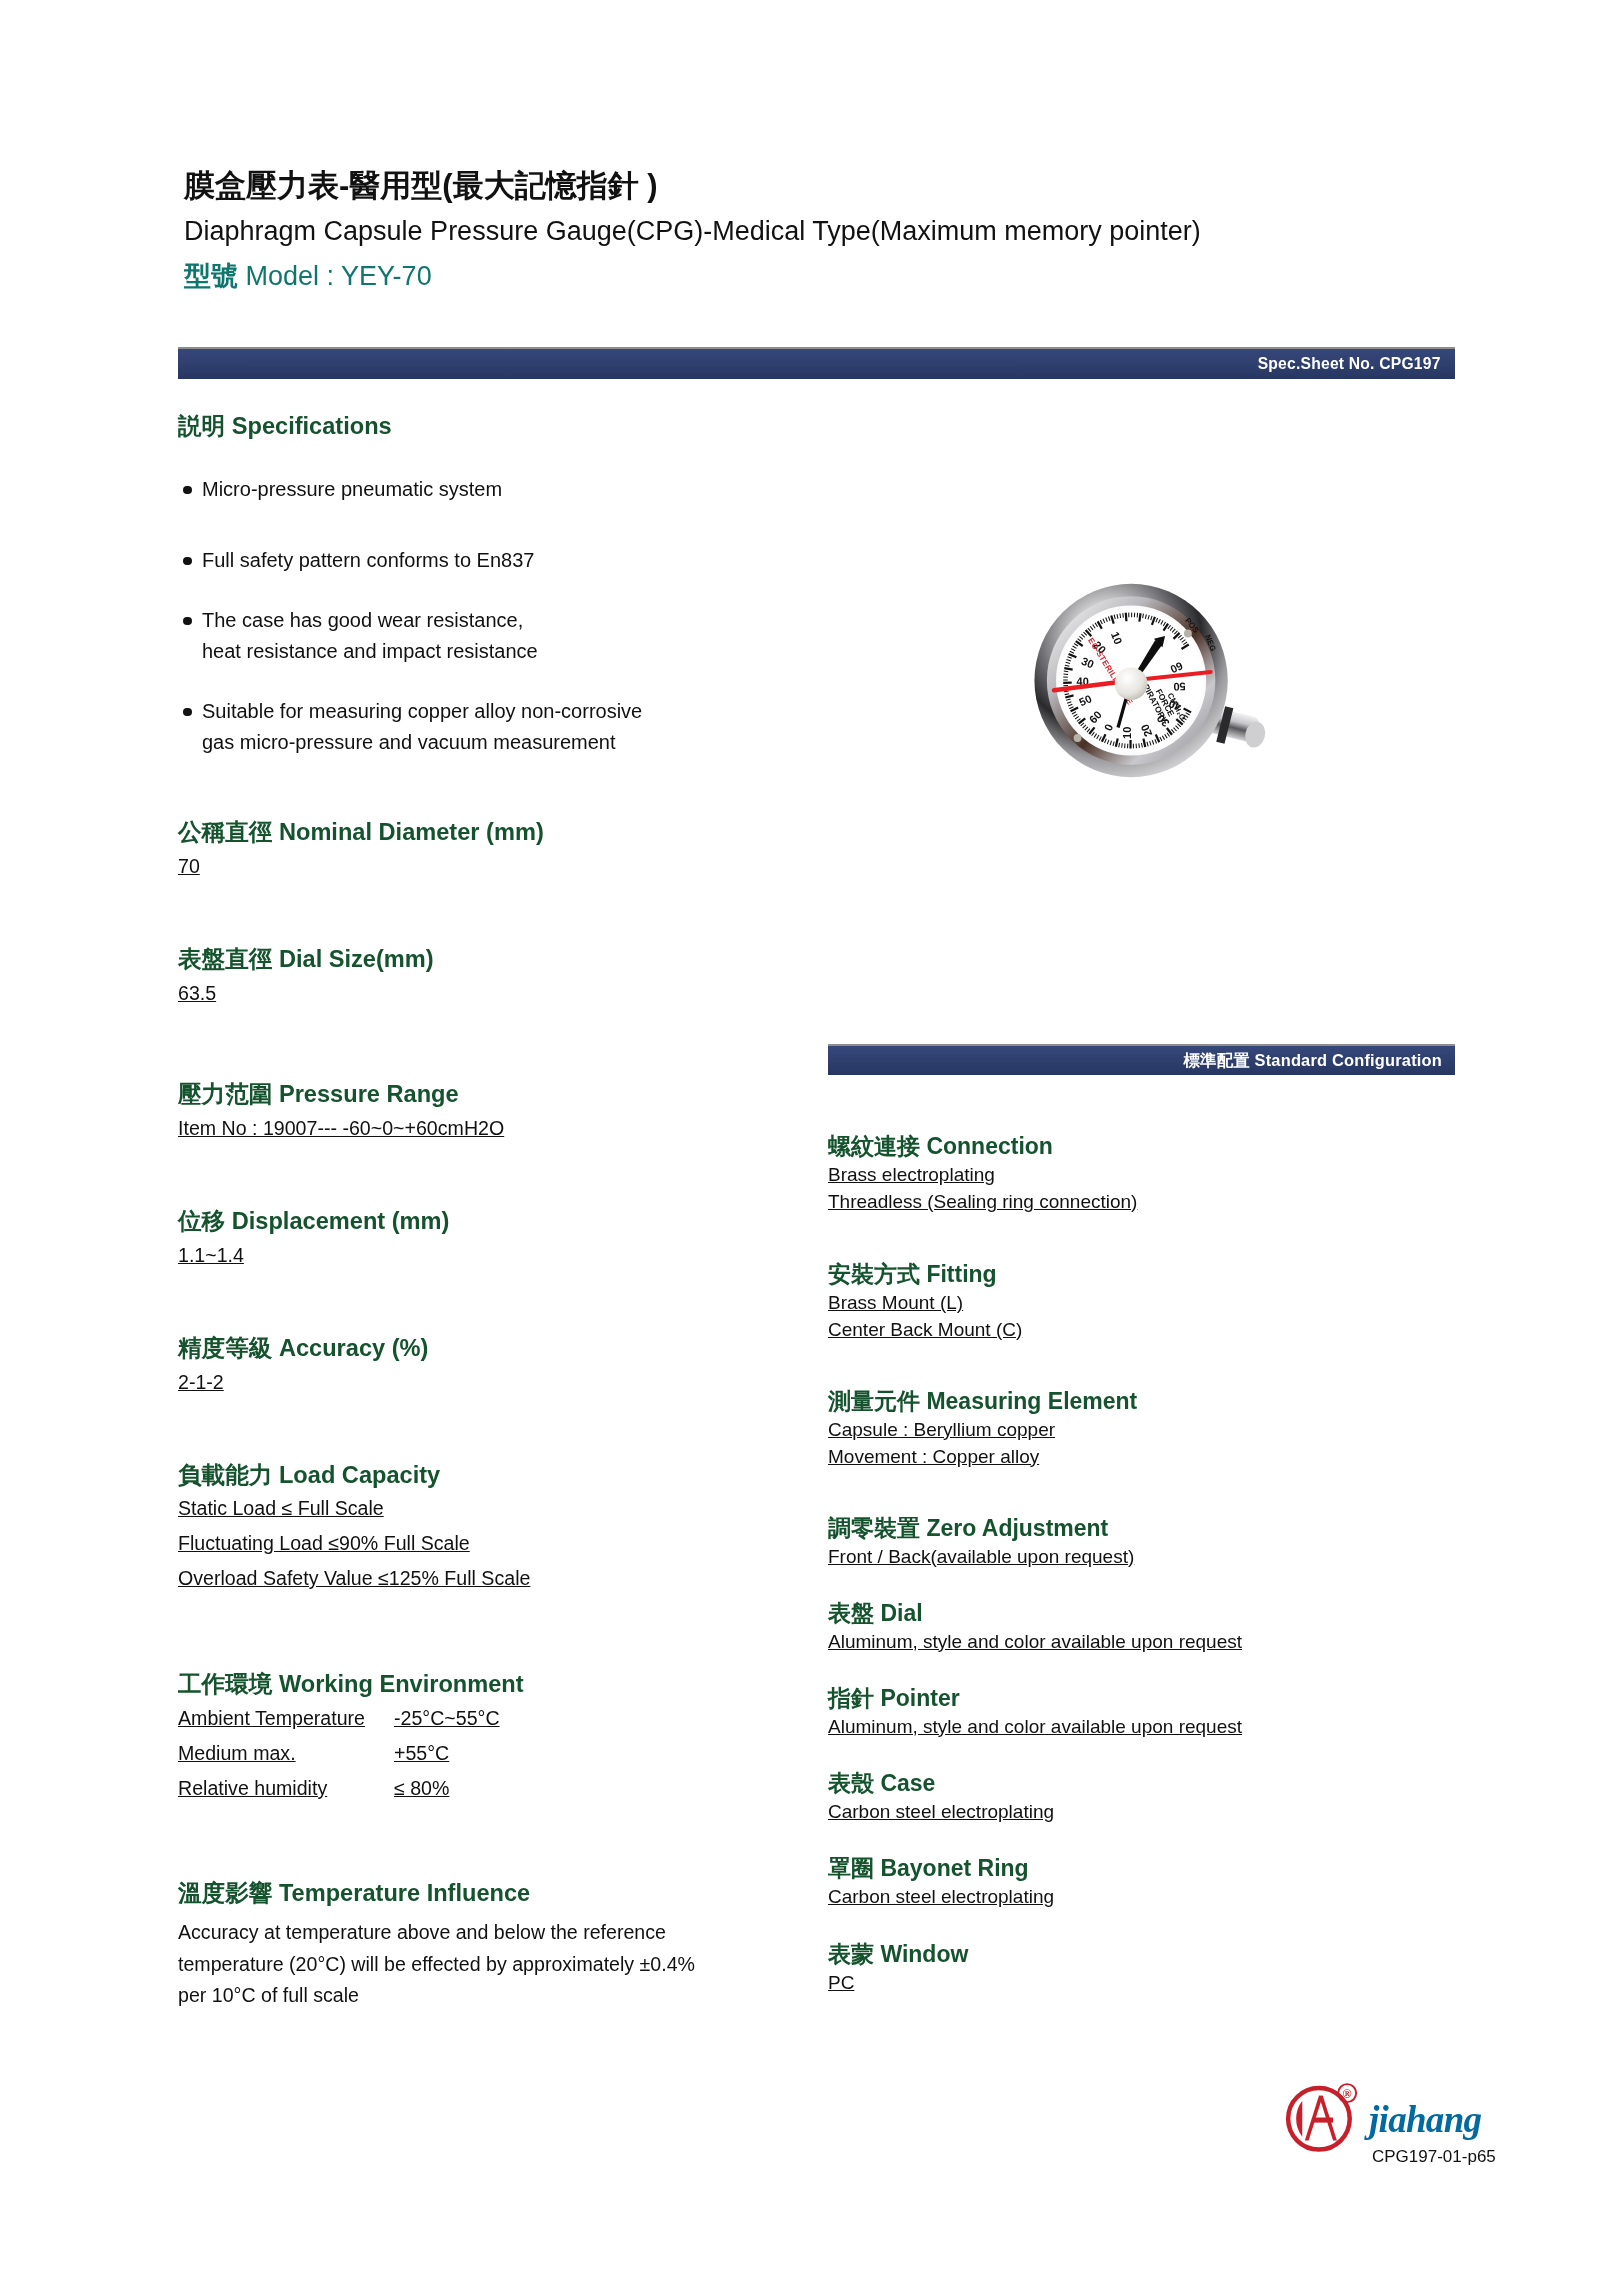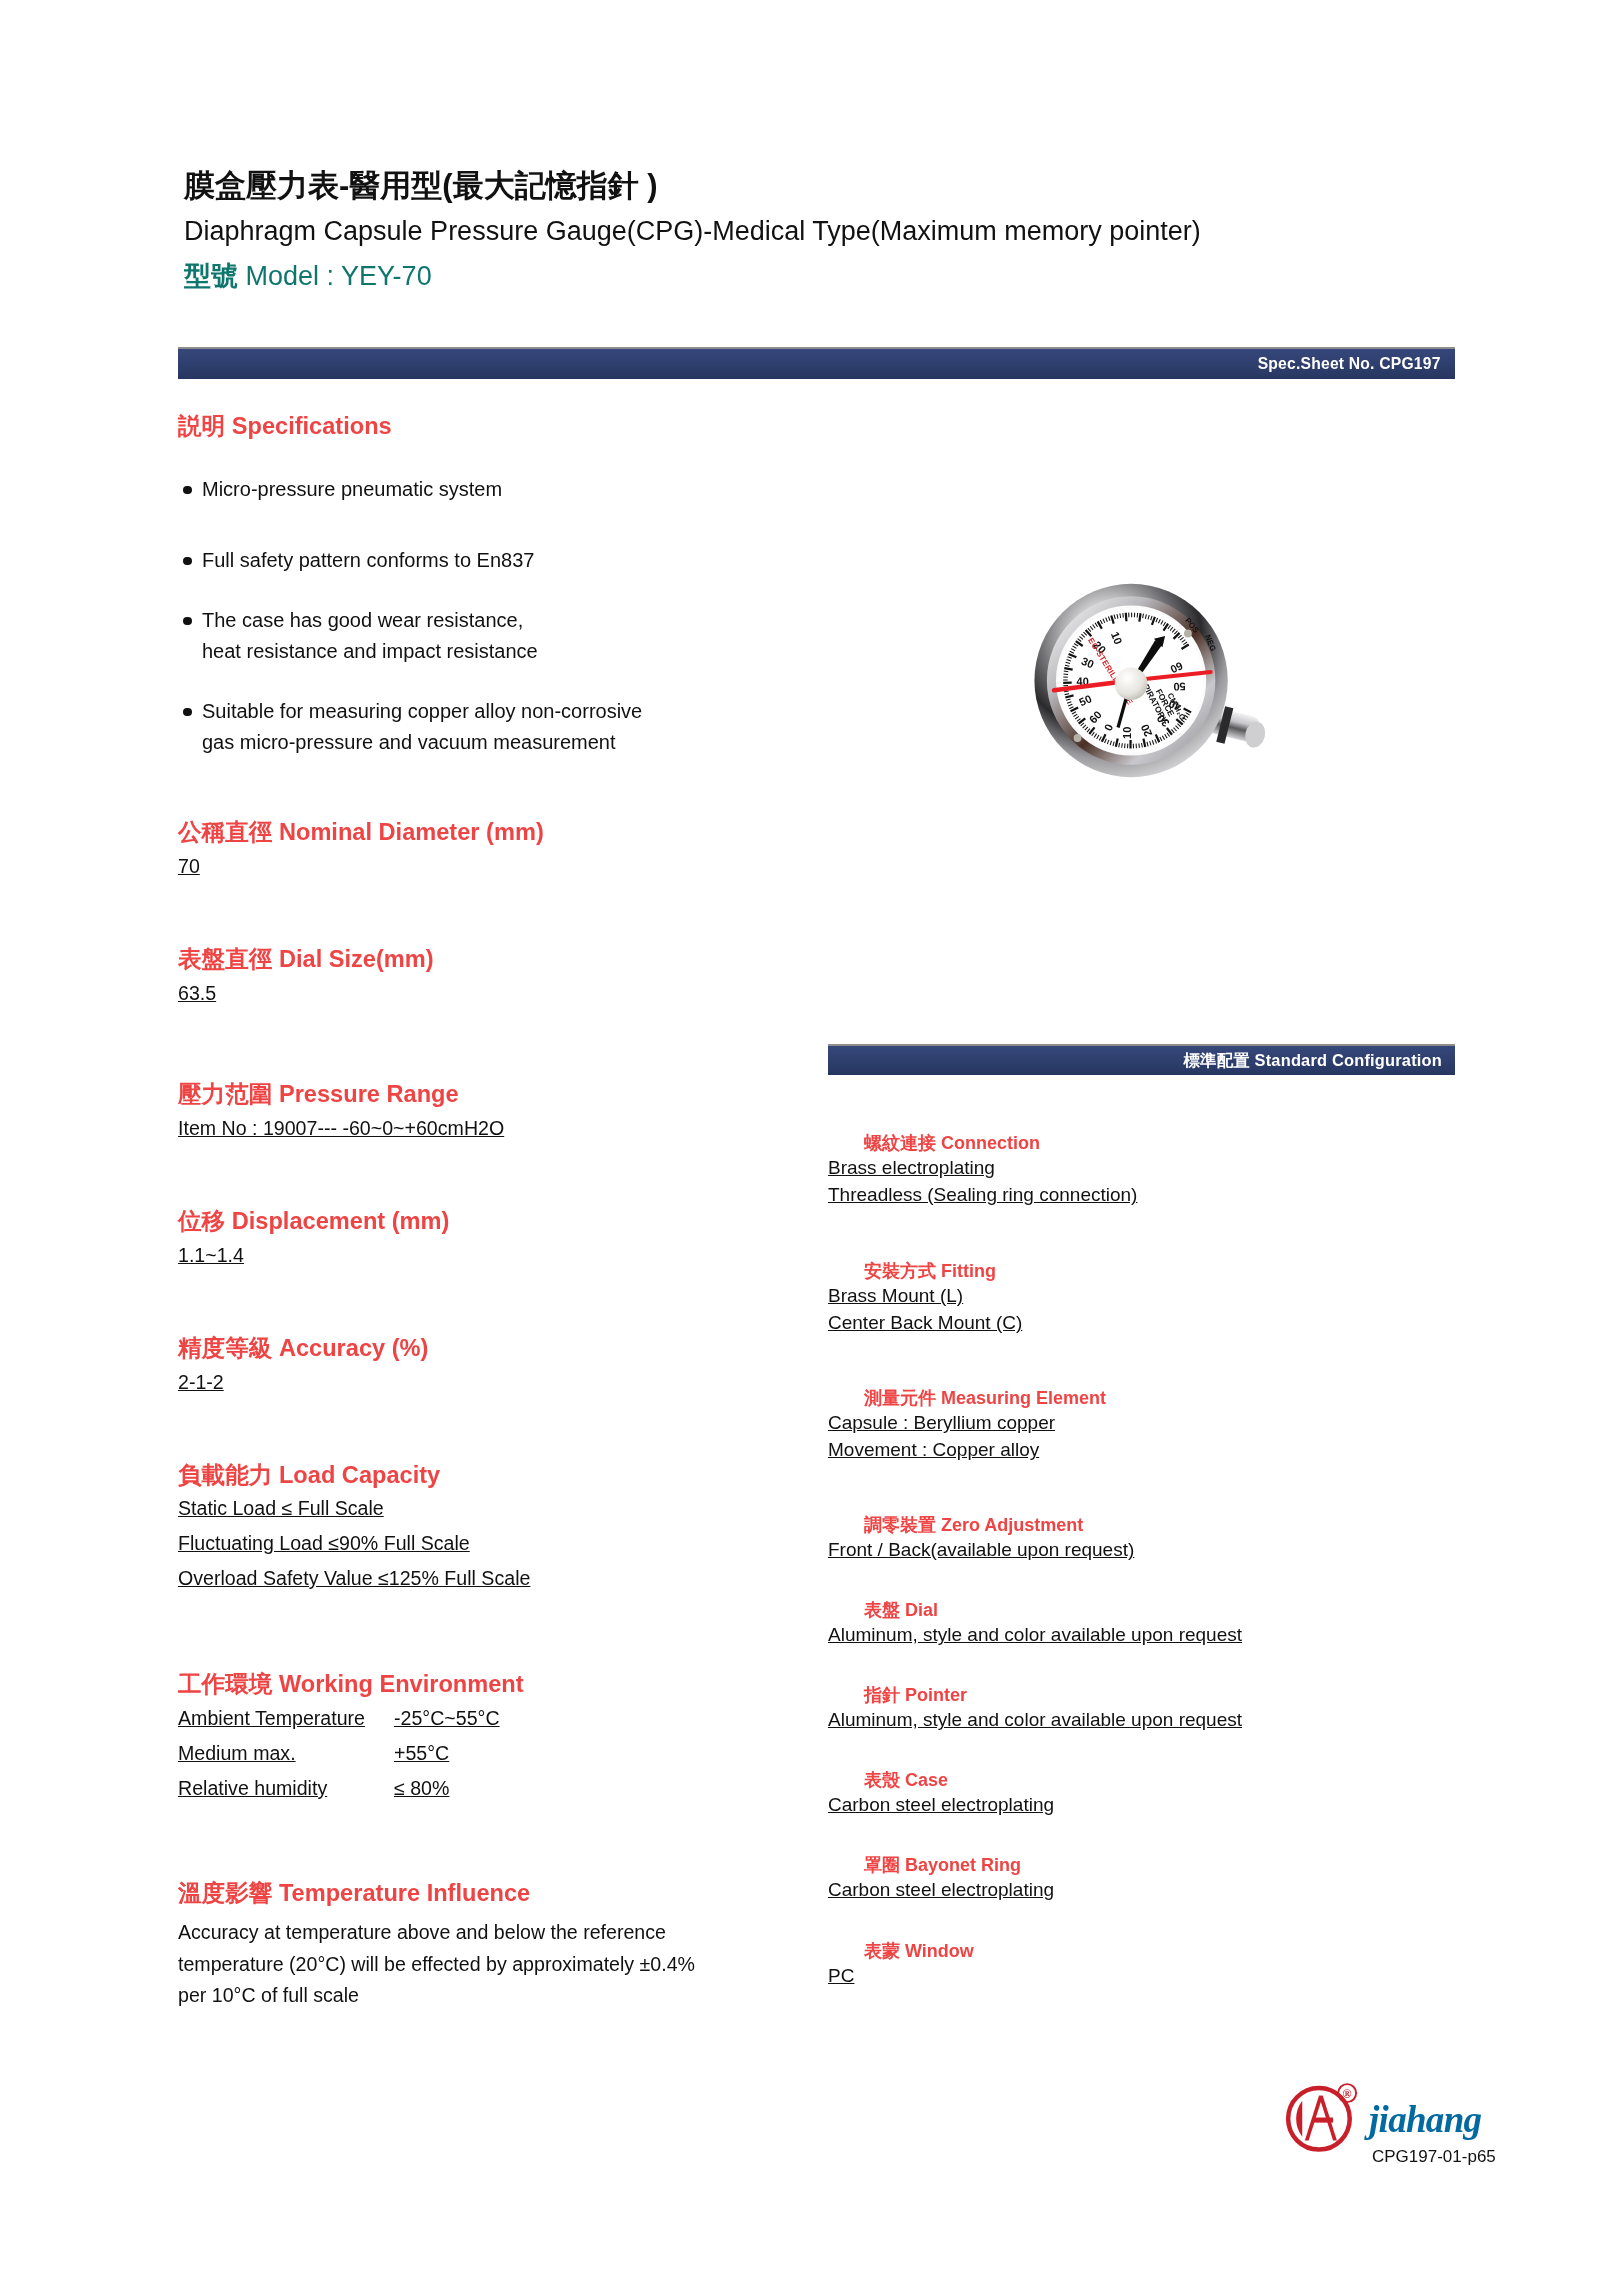--- a/index.html
+++ b/index.html
@@ -37,21 +37,21 @@
   .bar-label{
     font-size:15.7px;font-weight:bold;padding-right:14.4px;letter-spacing:0.2px;
     white-space:nowrap;
   }
   #spec-bar{left:178px;top:347px;width:1277px;height:30px;}
   #config-bar{left:828px;top:1044px;width:627px;height:29px;}
   #config-bar .bar-label{font-size:16.4px;padding-right:13px;}
 
   
   .sec-h{
-    font-size:23.6px;font-weight:bold;line-height:1.25;color:#ef4444;white-space:nowrap;
+    font-size:23.6px;font-weight:bold;line-height:1.25;color:#14532d;white-space:nowrap;
   }
   .body-l{
     font-size:19.6px;line-height:1.05;color:#111;white-space:nowrap;text-decoration:underline;
   }
 
   
   #specs-title{position:absolute;left:178px;top:412px;}
   .bullets{position:absolute;left:183px;top:474px;width:654px;}
   .bullet-row{display:flex;align-items:flex-start;margin-bottom:19.6px;}
   .bullet-dot{
@@ -63,21 +63,21 @@
   .lgroup{position:absolute;left:178px;}
   .lgroup .sec-h{margin-bottom:8.5px;}
   .lgroup .body-l{margin-bottom:7.2px;}
   .lgroup .body-wrap{font-size:19.6px;line-height:1.62;color:#111;white-space:normal;}
 
   .kv{display:flex;}
   .kv .k{width:216px;flex:none;}
 
   
   .rgroup{position:absolute;left:828px;width:641px;}
-  .rgroup .sec-h{font-size:18px;margin-bottom:3.9px;margin-left:36px;}
+  .rgroup .sec-h{font-size:23px;margin-bottom:3.9px;}
   .rgroup .body-l{font-size:19px;line-height:1.0;margin-bottom:7.9px;}
 
   
   #gauge{position:absolute;left:1021px;top:576px;width:262px;height:209px;}
 
   
   #footer{position:absolute;left:1283px;top:2074px;width:216px;height:124px;}
   #logo-mark{position:absolute;left:0;top:5.2px;width:77px;height:77px;}
   #brand{
     position:absolute;left:86px;top:23.6px;

